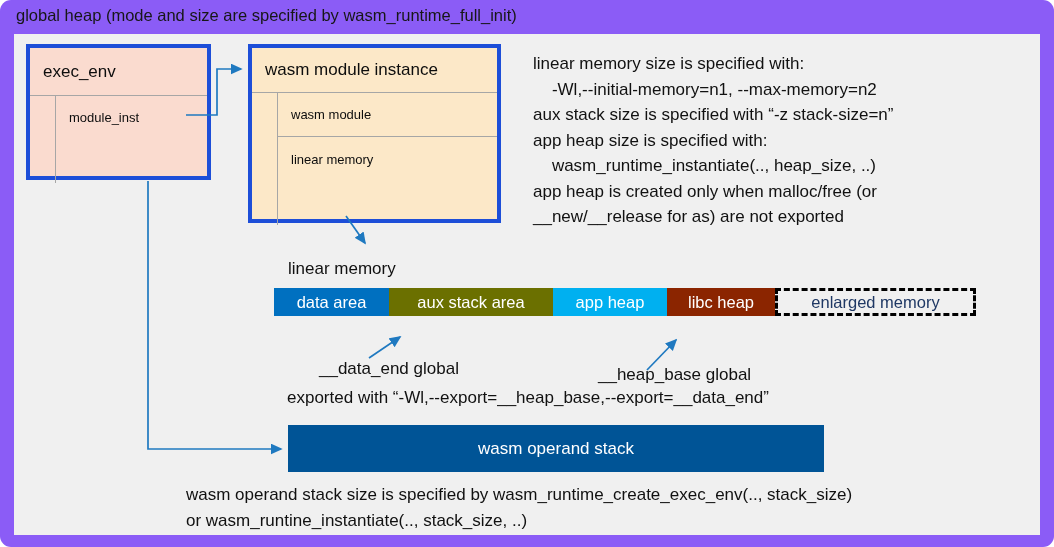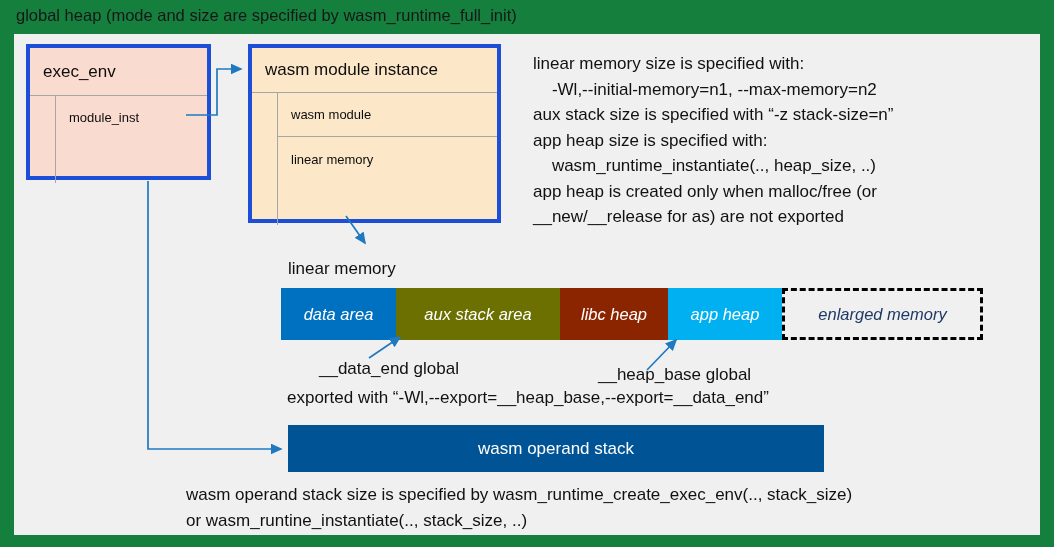--- a/index.html
+++ b/index.html
@@ -8,22 +8,23 @@
     background: #ffffff;
   }
   body {
     font-family: "Liberation Sans", sans-serif;
     color: #111111;
   }
   #root {
     position: relative;
     width: 1054px;
     height: 547px;
-    background: #15803d;
+    background: #8b5cf6;
     overflow: hidden;
+    border-radius: 11px;
   }
 
   
   #diagram-title {
     position: absolute;
     left: 16px;
     top: 6px;
     font-size: 16.5px;
     color: #171717;
     white-space: nowrap;
@@ -113,26 +114,25 @@
   #linear-memory-caption {
     position: absolute;
     left: 288px;
     top: 259px;
     font-size: 17px;
     color: #111111;
     white-space: nowrap;
   }
   #memory-bar {
     position: absolute;
-    left: 281px;
+    left: 274px;
     top: 288px;
-    height: 52px;
+    height: 28px;
     display: flex;
     align-items: stretch;
-    font-style: italic;
   }
   .mem-seg {
     display: flex;
     align-items: center;
     justify-content: center;
     font-size: 16.5px;
     color: #ffffff;
     white-space: nowrap;
     box-sizing: border-box;
   }
@@ -225,22 +225,22 @@
 aux stack size is specified with “-z stack-size=n”
 app heap size is specified with:
     wasm_runtime_instantiate(.., heap_size, ..)
 app heap is created only when malloc/free (or
 __new/__release for as) are not exported</div>
 
   <div id="linear-memory-caption">linear memory</div>
   <div id="memory-bar">
       <div class="mem-seg" style="width: 115px; background: rgb(0, 112, 192);">data area</div>
       <div class="mem-seg" style="width: 164px; background: rgb(107, 112, 0);">aux stack area</div>
+      <div class="mem-seg" style="width: 114px; background: rgb(0, 176, 240);">app heap</div>
       <div class="mem-seg" style="width: 108px; background: rgb(139, 37, 0);">libc heap</div>
-      <div class="mem-seg" style="width: 114px; background: rgb(0, 176, 240);">app heap</div>
       <div class="mem-seg enlarged" style="width: 201px;">enlarged memory</div>
     </div>
 
   <div class="annotation" id="data-end-label">__data_end global</div>
   <div class="annotation" id="heap-base-label">__heap_base global</div>
   <div class="annotation" id="exported-with-label">exported with “-Wl,--export=__heap_base,--export=__data_end”</div>
 
   <div id="operand-stack-bar">wasm operand stack</div>
 
   <div id="footer-notes">wasm operand stack size is specified by wasm_runtime_create_exec_env(.., stack_size)

